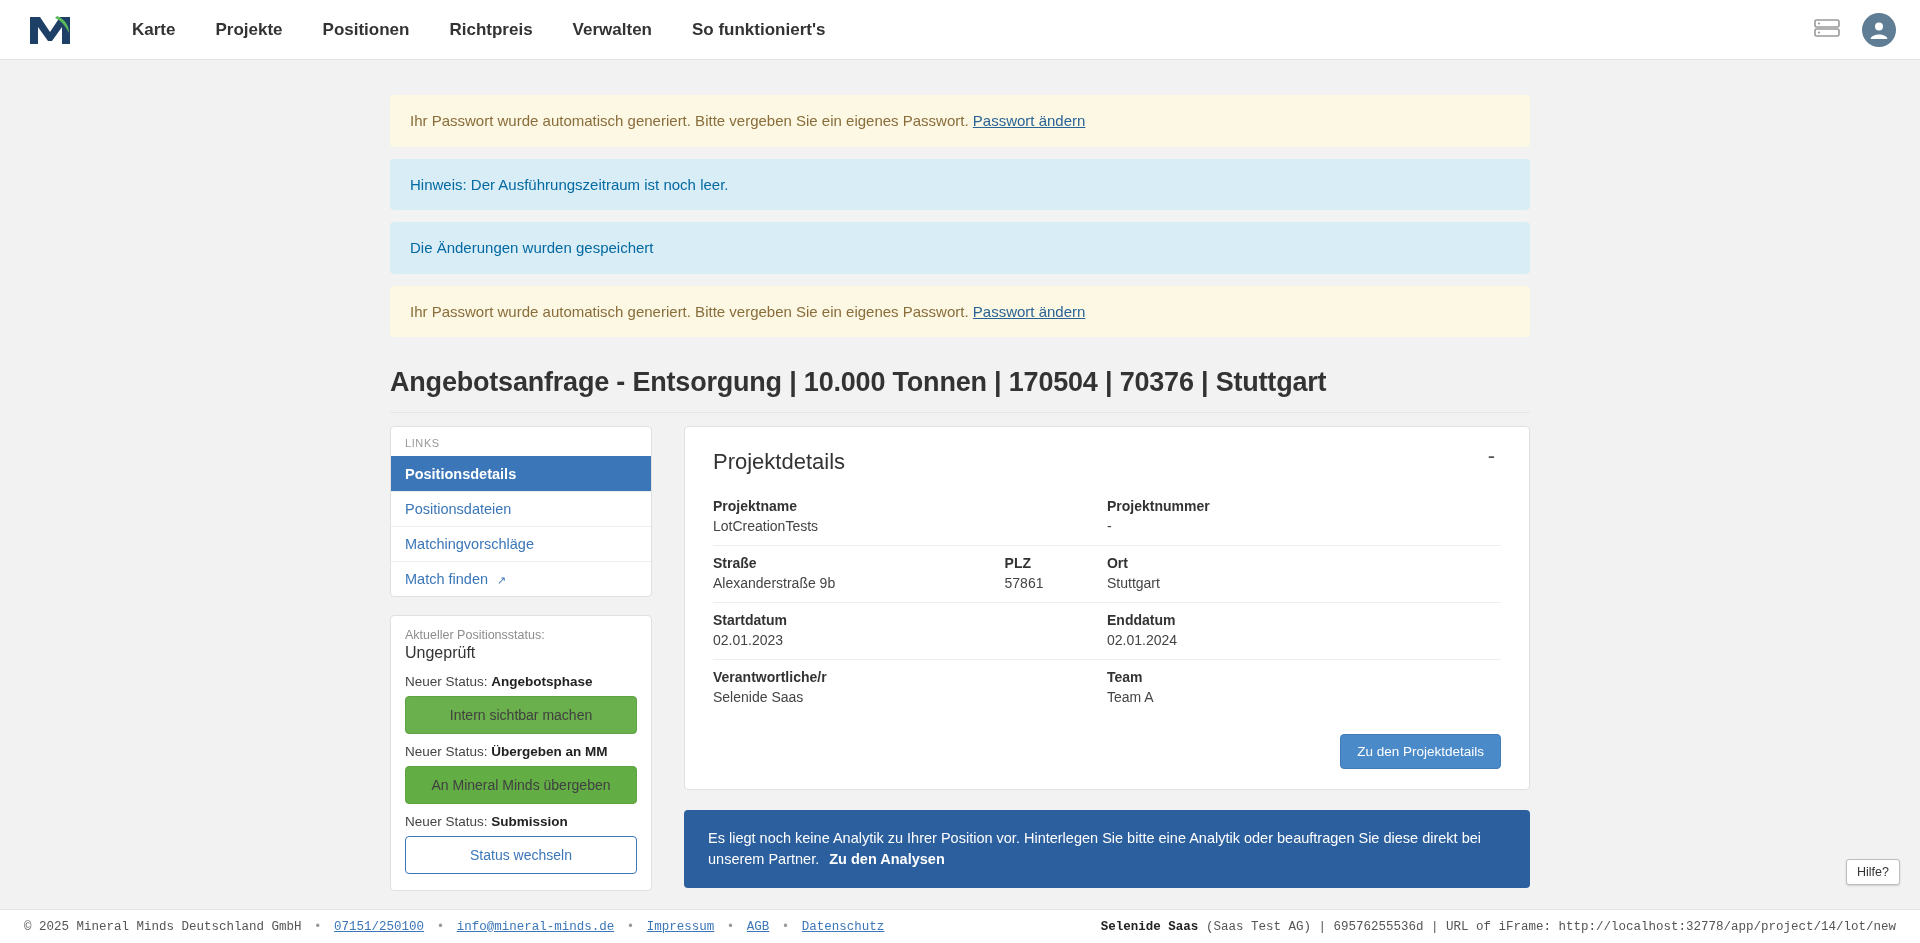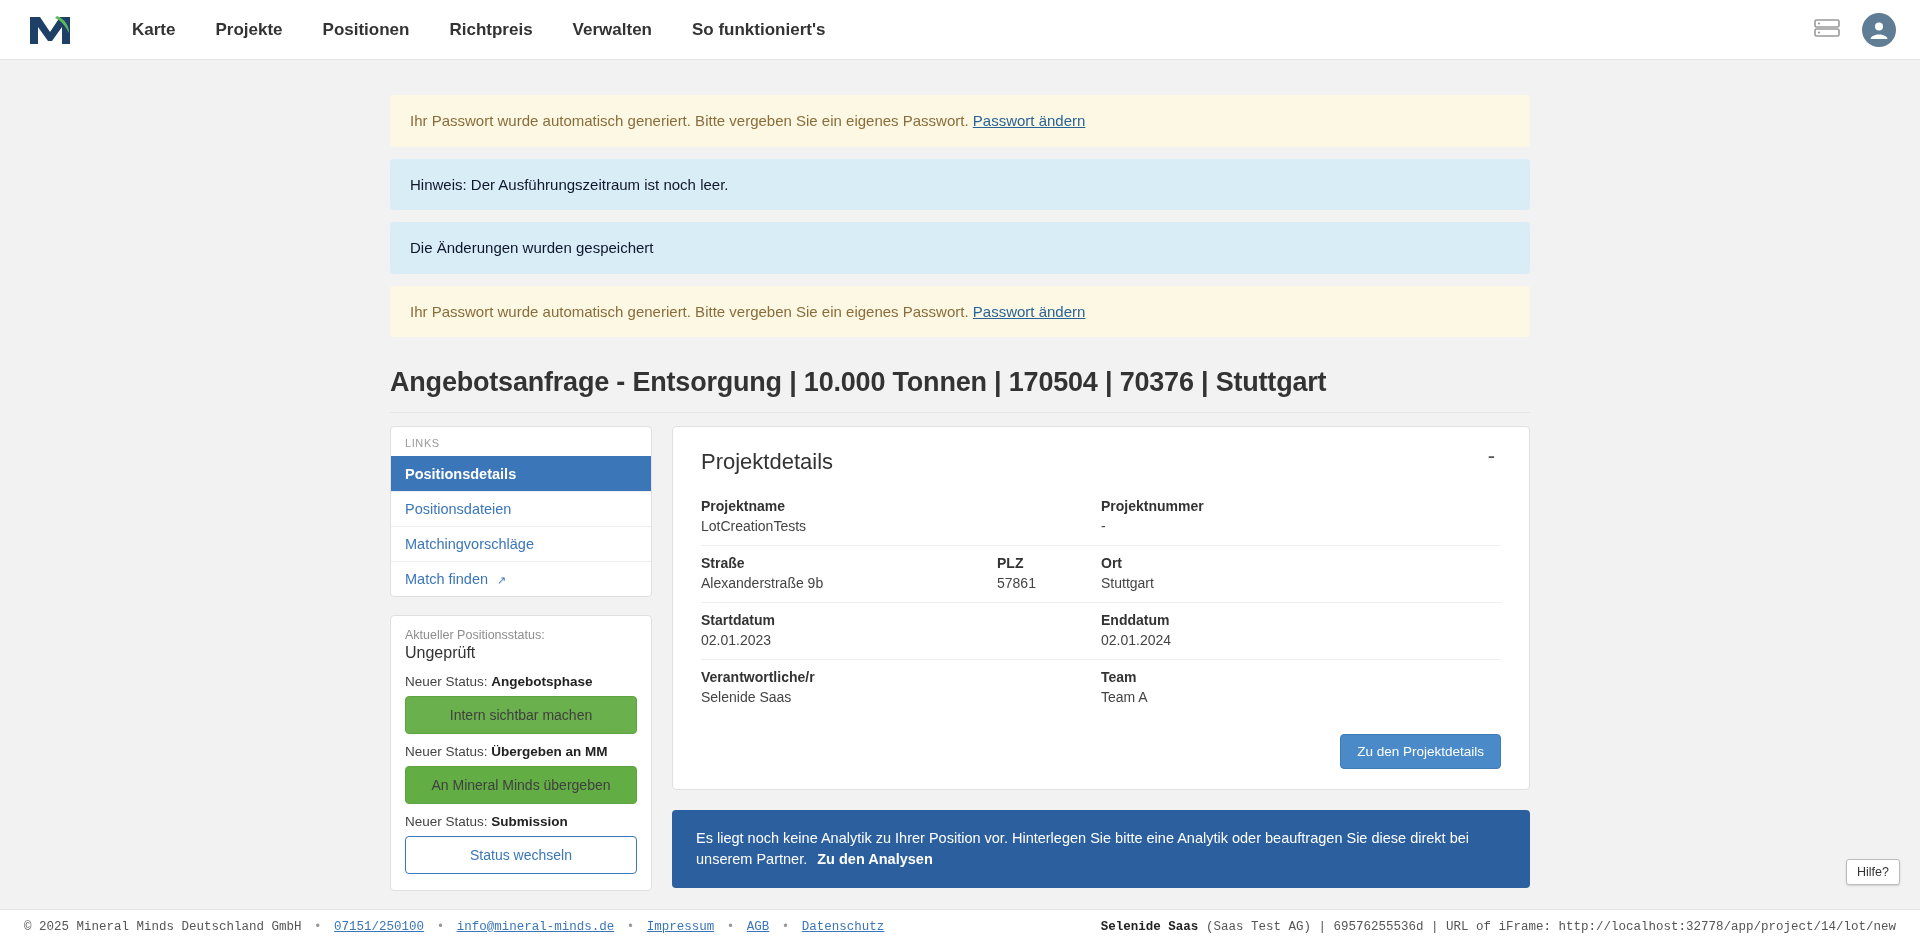--- a/index.html
+++ b/index.html
@@ -65,36 +65,36 @@
 
   
   .alert {
     border-radius: 4px;
     padding: 16px 20px;
     font-size: 15px;
     margin-bottom: 12px;
     line-height: 1.3;
   }
   .alert-warning { background: #fcf8e3; color: #8a6d3b; }
-  .alert-info    { background: #d9edf7; color: #0f172a; }
+  .alert-info    { background: #d9edf7; color: #0369a1; }
   .alert a { color: #2a6496; text-decoration: underline; }
 
   
   .page-title {
     font-size: 27px;
     font-weight: bold;
     color: #333;
     margin: 30px 0 13px 0;
     padding-bottom: 14px;
     border-bottom: 1px solid #e5e5e5;
     letter-spacing: -.2px;
   }
 
   
-  .cols { display: flex; gap: 20px; align-items: flex-start; }
+  .cols { display: flex; gap: 32px; align-items: flex-start; }
   .left-col { width: 262px; flex: none; }
   .right-col { flex: 1; }
 
   
   .panel {
     background: #fff;
     border: 1px solid #e0e0e0;
     border-radius: 4px;
     margin-bottom: 18px;
   }

